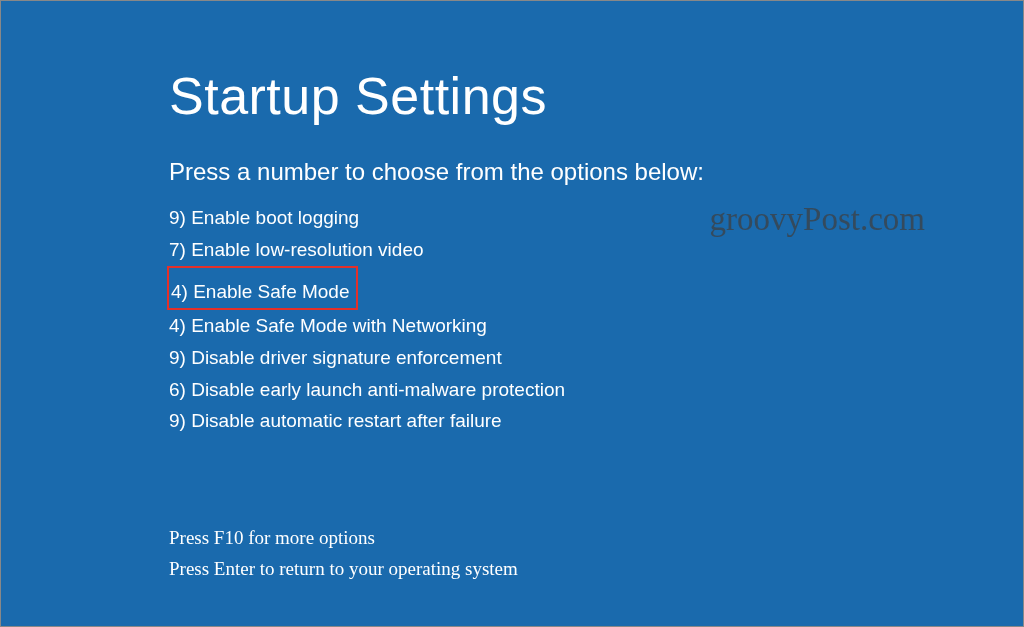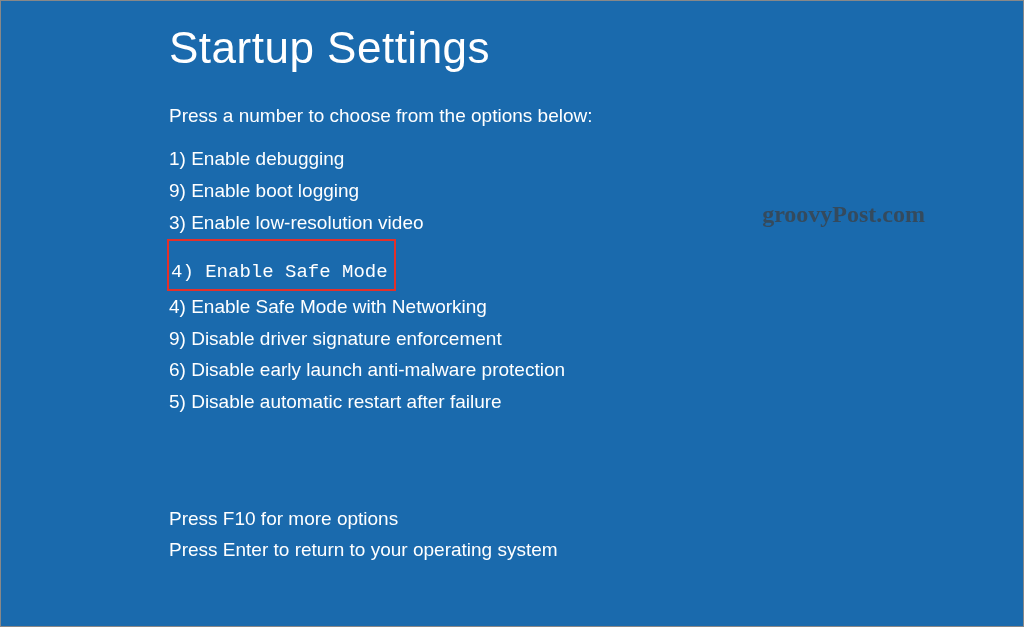--- a/index.html
+++ b/index.html
@@ -15,27 +15,28 @@
       color: #ffffff;
       position: relative;
       overflow: hidden;
       border: 1px solid #888;
     }
     .container {
       padding-left: 168px;
       padding-top: 22px;
     }
     .title {
-      font-size: 44px;
+      font-size: 52px;
       font-weight: 300;
       margin-bottom: 32px;
       letter-spacing: 0.5px;
+      margin-top: 43px;
     }
     .subtitle {
-      font-size: 19px;
+      font-size: 24px;
       font-weight: 300;
       margin-bottom: 16px;
     }
     .hint {
       font-size: 14px;
       font-weight: 300;
       color: #d0e4f2;
       margin-bottom: 44px;
     }
     .options {
@@ -43,56 +44,55 @@
     }
     .option {
       font-size: 19px;
       font-weight: 300;
       line-height: 1.68;
       white-space: nowrap;
     }
     .option.highlighted {
       display: inline-block;
       border: 2px solid #e4302a;
-      padding: 16px 6px 0 2px;
+      padding: 8px 6px 0 2px;
       margin-left: -2px;
-      font-family: Liberation Mono, monospace;
     }
     .footer-line {
       font-size: 19px;
       font-weight: 300;
       line-height: 1.6;
+      font-family: Liberation Serif, serif;
     }
     .watermark {
       position: absolute;
       top: 200px;
       right: 98px;
       font-family: Georgia, 'Times New Roman', serif;
-      font-size: 24px;
+      font-size: 33px;
       color: rgba(60, 65, 70, 0.78);
-      font-weight: 700;
+      font-weight: 400;
       pointer-events: none;
     }
   </style>
 </head>
 <body>
 
 <div class="container">
   <h1 class="title">Startup Settings</h1>
   <p class="subtitle">Press a number to choose from the options below:</p>
 
   <div class="options">
-    <div class="option">1) Enable debugging</div>
     <div class="option">9) Enable boot logging</div>
-    <div class="option">3) Enable low-resolution video</div>
+    <div class="option">7) Enable low-resolution video</div>
     <div><div class="option highlighted">4) Enable Safe Mode</div></div>
     <div class="option">4) Enable Safe Mode with Networking</div>
     <div class="option">9) Disable driver signature enforcement</div>
     <div class="option">6) Disable early launch anti-malware protection</div>
-    <div class="option">5) Disable automatic restart after failure</div>
+    <div class="option">9) Disable automatic restart after failure</div>
   </div>
 
   <div>
     <p class="footer-line">Press F10 for more options</p>
     <p class="footer-line">Press Enter to return to your operating system</p>
   </div>
 </div>
 
 <div class="watermark">groovyPost.com</div>
 

